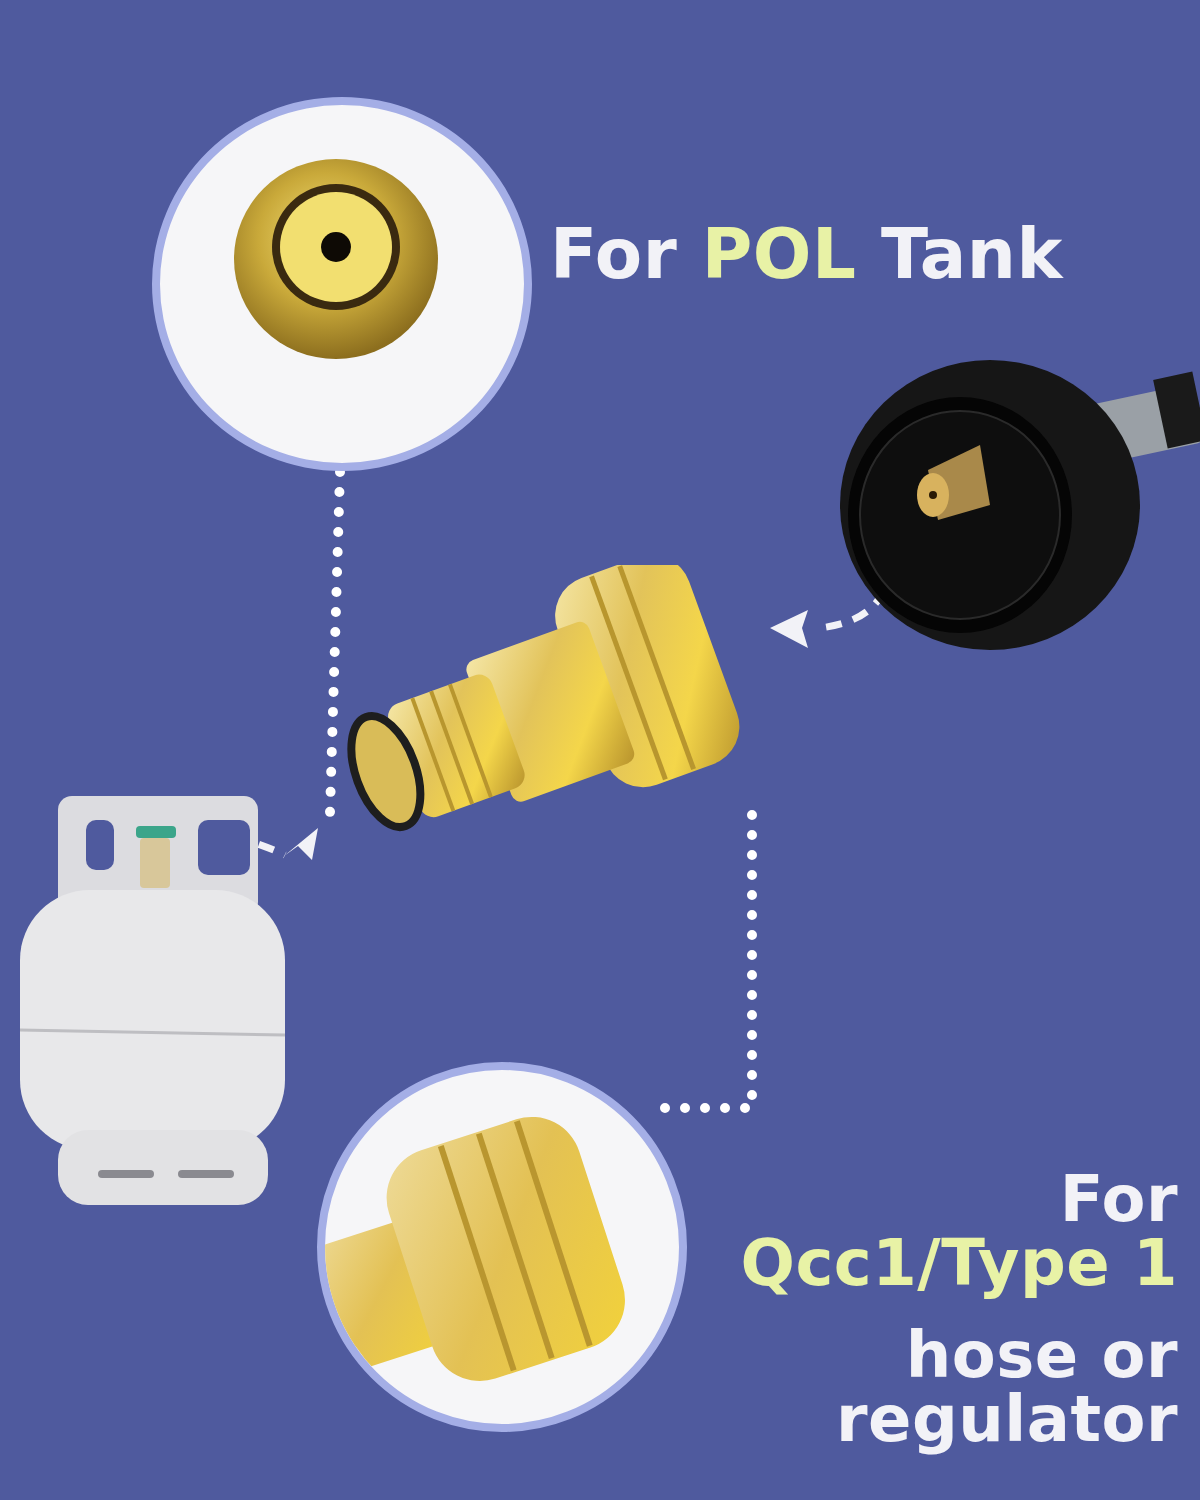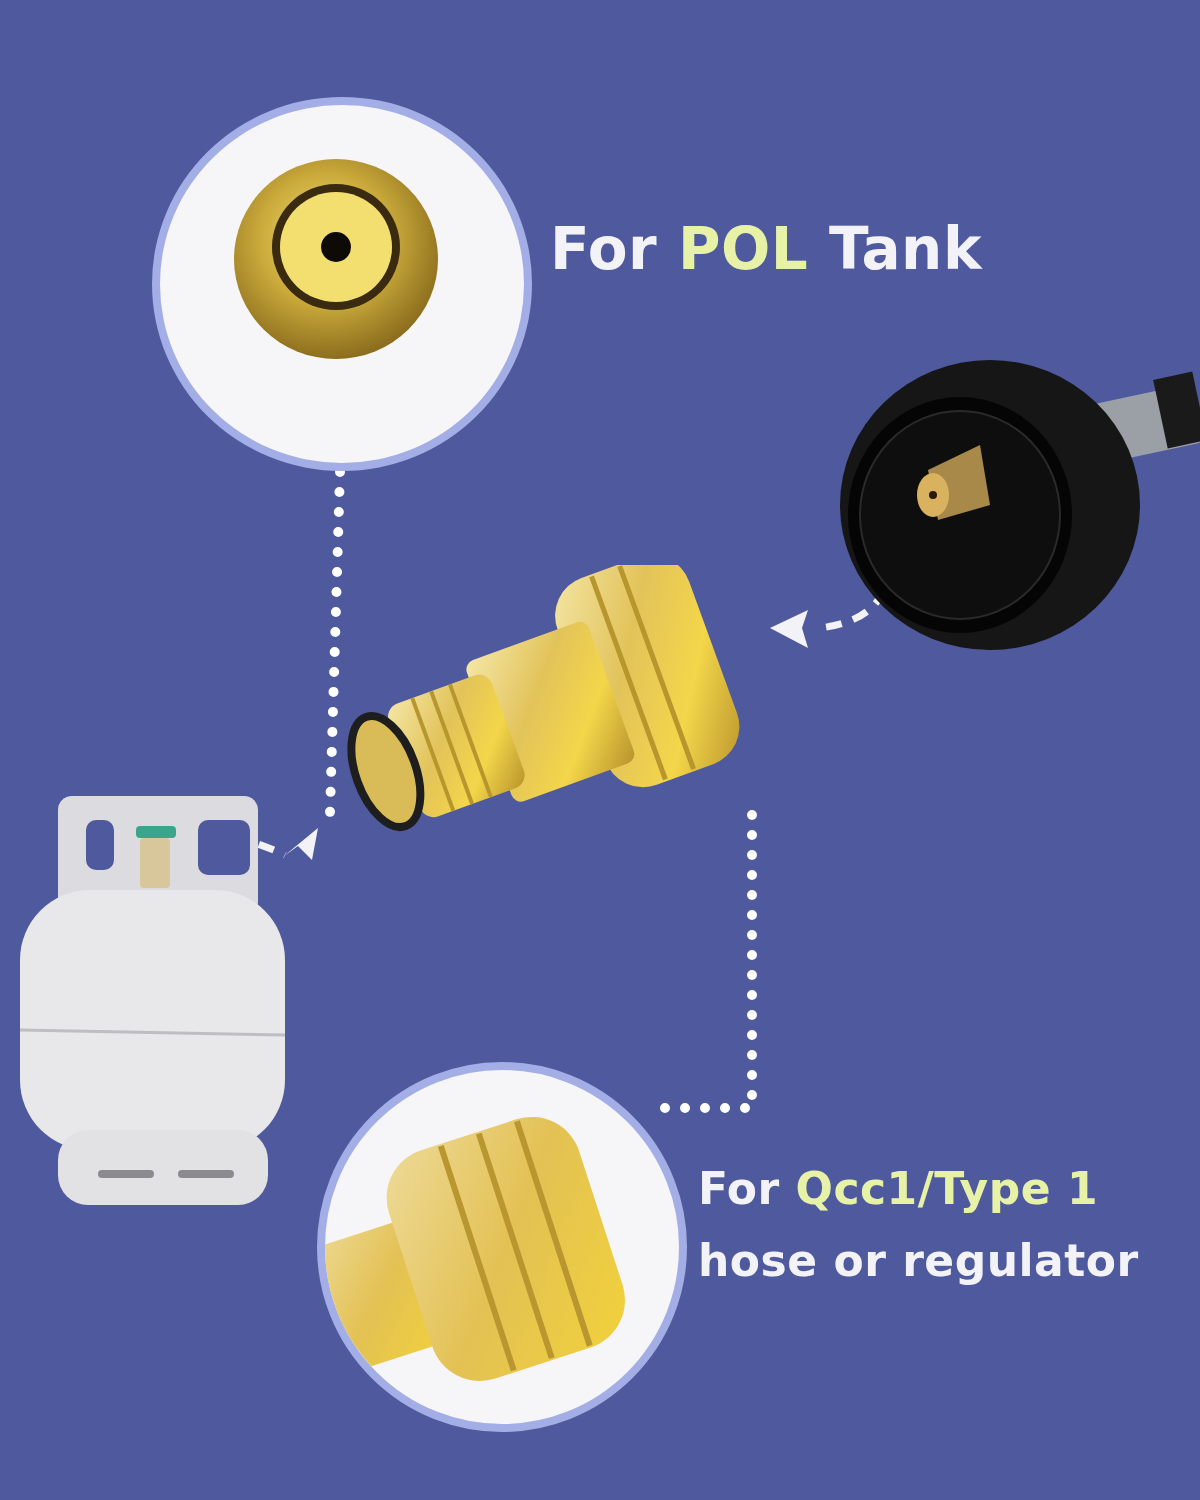--- a/index.html
+++ b/index.html
@@ -35,21 +35,21 @@
         <stop offset="100%" stop-color="#8C6E1E"></stop>
       </radialGradient>
     </defs>
     <ellipse cx="176" cy="154" rx="102" ry="100" fill="url(#brass1)"></ellipse>
     <ellipse cx="176" cy="142" rx="64" ry="63" fill="#3A2A10"></ellipse>
     <ellipse cx="176" cy="142" rx="56" ry="55" fill="#F2DF70"></ellipse>
     <circle cx="176" cy="142" r="15" fill="#0E0A05"></circle>
   </svg>
 </div>
 
-<div class="title" style="left:550px;top:220px;font-size:58px;">
+<div class="title" style="left:550px;top:220px;font-size:69px;">
   <span>For </span><span class="hl">POL</span><span> Tank</span>
 </div>
 
 <div class="abs" style="left:840px;top:345px;width:360px;height:305px;">
   <svg width="360" height="305">
     <rect x="240" y="50" width="120" height="60" rx="8" fill="#9AA0A6" transform="rotate(-12 300 80)"></rect>
     <rect x="320" y="30" width="40" height="70" fill="#1A1A1A" transform="rotate(-12 340 65)"></rect>
     <ellipse cx="150" cy="160" rx="150" ry="145" fill="#161616"></ellipse>
     <ellipse cx="120" cy="170" rx="112" ry="118" fill="#050505"></ellipse>
     <ellipse cx="120" cy="170" rx="100" ry="104" fill="#0E0E0E" stroke="#2A2A2A" stroke-width="2"></ellipse>
@@ -110,16 +110,16 @@
     <g transform="rotate(-18 177 177)">
       <rect x="-20" y="120" width="130" height="130" fill="url(#brass3)"></rect>
       <rect x="80" y="60" width="200" height="240" rx="50" fill="url(#brass3)"></rect>
       <line x1="150" y1="62" x2="150" y2="298" stroke="#B9962F" stroke-width="6"></line>
       <line x1="190" y1="62" x2="190" y2="298" stroke="#B9962F" stroke-width="6"></line>
       <line x1="230" y1="62" x2="230" y2="298" stroke="#B9962F" stroke-width="6"></line>
     </g>
   </svg>
 </div>
 
-<div class="title" style="left:698px;top:1167px;font-size:44px;text-align:left;width:480px;">
+<div class="title" style="left:698px;top:1167px;font-size:64px;text-align:right;width:480px;">
   <div><span>For </span><span class="hl">Qcc1/Type 1</span></div>
   <div style="margin-top:28px;">hose or regulator</div>
 </div>
 
 </body></html>

